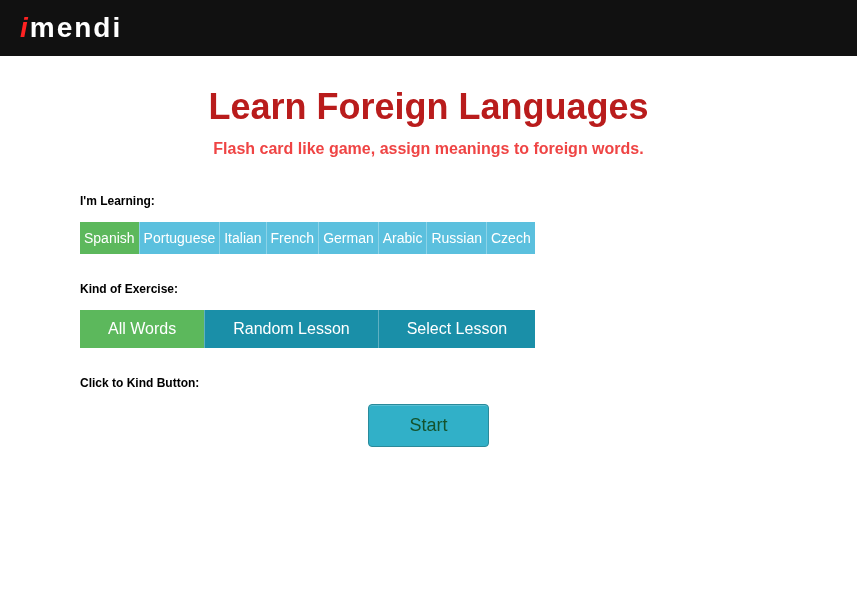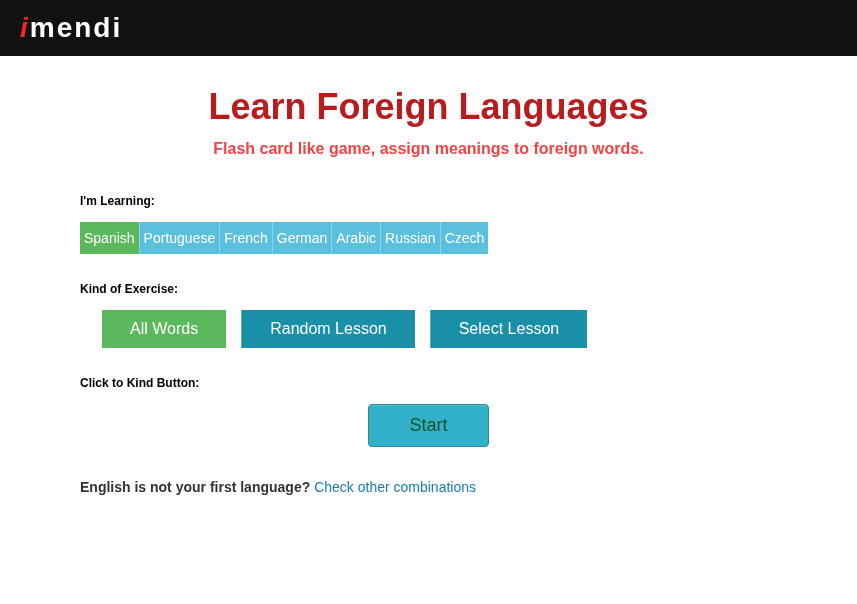--- a/index.html
+++ b/index.html
@@ -95,22 +95,21 @@
       border-left: 1px solid rgba(255,255,255,0.3);
     }
 
     
     #exercise-section {
       margin-bottom: 28px;
     }
 
     #exercise-buttons {
       display: flex;
-      gap: 15px;
-      margin-left: 22px;
+      gap: 0;
     }
 
     .exercise-btn {
       padding: 10px 28px;
       font-size: 16px;
       font-weight: normal;
       cursor: pointer;
       border: none;
       color: #ffffff;
       background: #1a8fa8;
@@ -176,20 +175,21 @@
 
   <h1 id="page-title">Learn Foreign Languages</h1>
   <p id="subtitle">Flash card like game, assign meanings to foreign words.</p>
 
   <div id="language-section">
     <div class="section-label">I'm Learning:</div>
     <div id="language-buttons">
 
     <button class="lang-btn active">Spanish</button>
         <button class="lang-btn">Portuguese</button>
+        <button class="lang-btn">Italian</button>
         <button class="lang-btn">French</button>
         <button class="lang-btn">German</button>
         <button class="lang-btn">Arabic</button>
         <button class="lang-btn">Russian</button>
         <button class="lang-btn">Czech</button>
       </div>
   </div>
 
   <div id="exercise-section">
     <div class="section-label">Kind of Exercise:</div>
@@ -201,18 +201,14 @@
       </div>
   </div>
 
   <div id="start-section">
     <div class="section-label">Click to Kind Button:</div>
     <div id="start-button-wrapper">
       <button id="start-btn">Start</button>
     </div>
   </div>
 
-  <div id="footer-note">
-    <span>English is not your first language?</span>
-    <a id="footer-link" href="#">Check other combinations</a>
-  </div>
 
 </div>
 
 </body></html>

